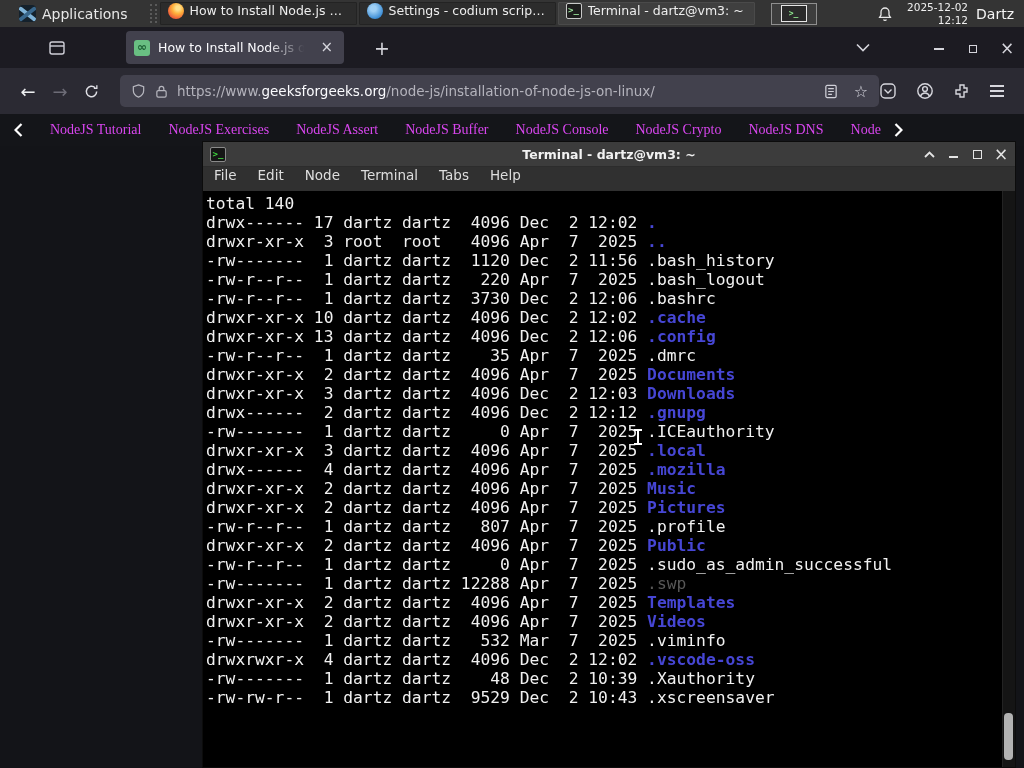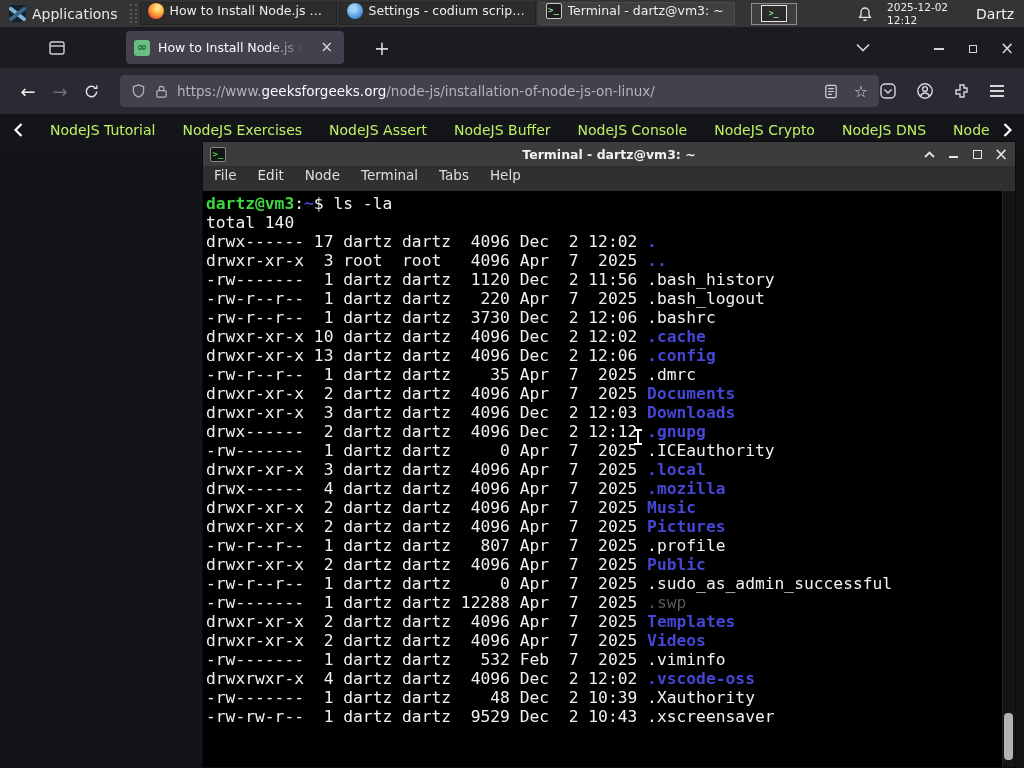--- a/index.html
+++ b/index.html
@@ -4,21 +4,21 @@
 <style>
   * { margin:0; padding:0; box-sizing:border-box; }
   html,body { width:1024px; height:768px; overflow:hidden; background:#000;
               font-family:"DejaVu Sans","Liberation Sans",sans-serif; }
   #desktop { position:relative; width:1024px; height:768px; background:#131418; }
 
   
   #panel { position:absolute; top:0; left:0; width:1024px; height:27px;
            background:#343434; display:flex; align-items:center; color:#e8e8e8;
            font-size:13px; z-index:30; }
-  .apps-btn { display:flex; align-items:center; gap:6px; height:27px; padding:0 9px; font-size:14px; }
+  .apps-btn { display:flex; align-items:center; gap:6px; height:27px; padding:0 19px; font-size:14px; }
   .apps-icon { width:17px; height:17px; border-radius:4px; background:#14212c; position:relative; overflow:hidden; }
   .apps-icon::before, .apps-icon::after { content:""; position:absolute; left:-2px; right:-2px; top:7px; height:4px;
            background:#7fb3d8; border-radius:2px; }
   .apps-icon::before { transform:rotate(38deg); }
   .apps-icon::after  { transform:rotate(-38deg); background:#39678c; }
   .panel-handle { width:7px; height:19px; margin:0 3px; border-left:2px dotted #5a5a5a; border-right:2px dotted #5a5a5a; }
   #panel-windows { display:flex; align-items:center; gap:2px; }
   .pwin { display:flex; gap:6px; width:197px; height:23px; padding:0 7px;
           background:#2c2c2c; border:1px solid #232323; border-radius:1px; overflow:hidden; }
   .pwin.active { background:#3f3f3f; border-color:#4a4a4a; }
@@ -28,21 +28,21 @@
   .picon.vscodium { background:radial-gradient(circle at 40% 35%, #9fd0f5 0 20%, #3f8fd6 70%, #2b6fb4 100%); }
   .picon.terminal { border-radius:2px; background:#1d1d1d; border:1px solid #c9c9c9;
                     color:#35d435; font:bold 9px/13px "DejaVu Sans Mono",monospace; text-align:center; }
   .picon.terminal::before { content:">_"; color:#9fe89f; }
   .pager { margin-left:16px; width:46px; height:22px; border:1px solid #8f8f8f; background:#3d3d3d;
            display:flex; align-items:center; justify-content:center; }
   .pager-win { width:26px; height:17px; border:1px solid #e6e6e6; background:#2a2a2a;
                color:#8fe88f; font:bold 8px/15px "DejaVu Sans Mono",monospace; text-align:center; }
   .panel-spacer { flex:1; }
   .bell { width:16px; height:16px; margin-right:14px; }
-  .clock { text-align:left; font-size:10.5px; line-height:1.2; color:#f0f0f0; margin-right:28px; }
+  .clock { text-align:right; font-size:10.5px; line-height:1.2; color:#f0f0f0; margin-right:8px; }
   .panel-user { font-size:14px; color:#f5f5f5; margin-right:10px; }
 
   
   #firefox { position:absolute; top:27px; left:0; width:1024px; height:741px; background:#131418; }
   .tabbar { position:relative; height:41px; background:#1c1b22; display:flex; align-items:center; }
   .fview-btn { width:26px; height:26px; margin-left:44px; display:flex; align-items:center; justify-content:center; color:#cfcfd8; }
   .tab { display:flex; align-items:center; gap:8px; width:218px; height:33px; margin-left:56px;
          background:#42414d; border-radius:4px; padding:0 8px; color:#fbfbfe; font-size:12.5px; }
   .gfg-fav { width:16px; height:16px; flex:0 0 16px; border-radius:3px; background:#69bf82; color:#1c5f33;
              font:bold 12px/15px "DejaVu Sans",sans-serif; text-align:center; }
@@ -67,21 +67,21 @@
   .urlbar .u-dim { color:#b4b3bc; }
   .url-text { white-space:nowrap; overflow:hidden; flex:1; }
   .url-icons-right { display:flex; gap:16px; color:#d0d0d8; align-items:center; }
   .nav-right { display:flex; align-items:center; gap:19px; margin-left:auto; margin-right:8px; color:#d7d7de; }
   .hamburger { display:flex; flex-direction:column; gap:3px; }
   .hamburger i { width:14px; height:1.7px; background:#d7d7de; }
 
   .gfg-strip { height:32px; background:#141519; display:flex; align-items:center; gap:27px;
                padding:0 14px; color:#ececec; font-size:14px; white-space:nowrap; }
   .gfg-strip .chev { color:#ffffff; display:flex; align-items:center; }
-  .gfg-link { color:#bef264; }
+  .gfg-link { color:#d946ef;font-family:Liberation Serif, serif; }
   .page-body { height:590px; background:#131418; }
 
   
   #terminal { position:absolute; left:202px; top:141px; width:814px; height:627px;
               border:1px solid #0c0c0c; background:#000; z-index:20; display:flex; flex-direction:column; }
   .t-titlebar { height:25px; background:#3c3c3c; border-bottom:1px solid #2c2c2c; position:relative;
                 display:flex; align-items:center; padding:0 7px; flex:0 0 25px; }
   .t-icon { width:16px; height:15px; background:#161616; border:1px solid #8a8a8a; border-radius:2px;
             color:#3fd73f; font:bold 9px/12px "DejaVu Sans Mono",monospace; text-align:center; }
   .t-title { position:absolute; left:0; right:0; text-align:center; font-weight:bold; font-size:12.5px; color:#f2f2f2; }
@@ -268,21 +268,20 @@
     <div class="t-menubar" id="t-menubar">
         <span>File</span>
         <span>Edit</span>
         <span>Node</span>
         <span>Terminal</span>
         <span>Tabs</span>
         <span>Help</span>
       </div>
     <div class="t-content">
       <div id="term-out">
-          <div class="tline"><span class="tgreen">dartz@vm3</span><span>:</span><span class="tblue">~</span><span>$ ls -la</span></div>
           <div class="tline"><span>total 140</span></div>
           <div class="tline"><span>drwx------ 17 dartz dartz  4096 Dec  2 12:02 </span><span class="tblue">.</span></div>
           <div class="tline"><span>drwxr-xr-x  3 root  root   4096 Apr  7  2025 </span><span class="tblue">..</span></div>
           <div class="tline"><span>-rw-------  1 dartz dartz  1120 Dec  2 11:56 </span><span>.bash_history</span></div>
           <div class="tline"><span>-rw-r--r--  1 dartz dartz   220 Apr  7  2025 </span><span>.bash_logout</span></div>
           <div class="tline"><span>-rw-r--r--  1 dartz dartz  3730 Dec  2 12:06 </span><span>.bashrc</span></div>
           <div class="tline"><span>drwxr-xr-x 10 dartz dartz  4096 Dec  2 12:02 </span><span class="tblue">.cache</span></div>
           <div class="tline"><span>drwxr-xr-x 13 dartz dartz  4096 Dec  2 12:06 </span><span class="tblue">.config</span></div>
           <div class="tline"><span>-rw-r--r--  1 dartz dartz    35 Apr  7  2025 </span><span>.dmrc</span></div>
           <div class="tline"><span>drwxr-xr-x  2 dartz dartz  4096 Apr  7  2025 </span><span class="tblue">Documents</span></div>
@@ -292,21 +291,21 @@
           <div class="tline"><span>drwxr-xr-x  3 dartz dartz  4096 Apr  7  2025 </span><span class="tblue">.local</span></div>
           <div class="tline"><span>drwx------  4 dartz dartz  4096 Apr  7  2025 </span><span class="tblue">.mozilla</span></div>
           <div class="tline"><span>drwxr-xr-x  2 dartz dartz  4096 Apr  7  2025 </span><span class="tblue">Music</span></div>
           <div class="tline"><span>drwxr-xr-x  2 dartz dartz  4096 Apr  7  2025 </span><span class="tblue">Pictures</span></div>
           <div class="tline"><span>-rw-r--r--  1 dartz dartz   807 Apr  7  2025 </span><span>.profile</span></div>
           <div class="tline"><span>drwxr-xr-x  2 dartz dartz  4096 Apr  7  2025 </span><span class="tblue">Public</span></div>
           <div class="tline"><span>-rw-r--r--  1 dartz dartz     0 Apr  7  2025 </span><span>.sudo_as_admin_successful</span></div>
           <div class="tline"><span>-rw-------  1 dartz dartz 12288 Apr  7  2025 </span><span class="tdim">.swp</span></div>
           <div class="tline"><span>drwxr-xr-x  2 dartz dartz  4096 Apr  7  2025 </span><span class="tblue">Templates</span></div>
           <div class="tline"><span>drwxr-xr-x  2 dartz dartz  4096 Apr  7  2025 </span><span class="tblue">Videos</span></div>
-          <div class="tline"><span>-rw-------  1 dartz dartz   532 Feb  7  2025 </span><span>.viminfo</span></div>
+          <div class="tline"><span>-rw-------  1 dartz dartz   532 Mar  7  2025 </span><span>.viminfo</span></div>
           <div class="tline"><span>drwxrwxr-x  4 dartz dartz  4096 Dec  2 12:02 </span><span class="tblue">.vscode-oss</span></div>
           <div class="tline"><span>-rw-------  1 dartz dartz    48 Dec  2 10:39 </span><span>.Xauthority</span></div>
           <div class="tline"><span>-rw-rw-r--  1 dartz dartz  9529 Dec  2 10:43 </span><span>.xscreensaver</span></div>
         </div>
       <div class="t-scroll-track">
         <div class="t-scroll-thumb"></div>
       </div>
     </div>
   </div>
 

